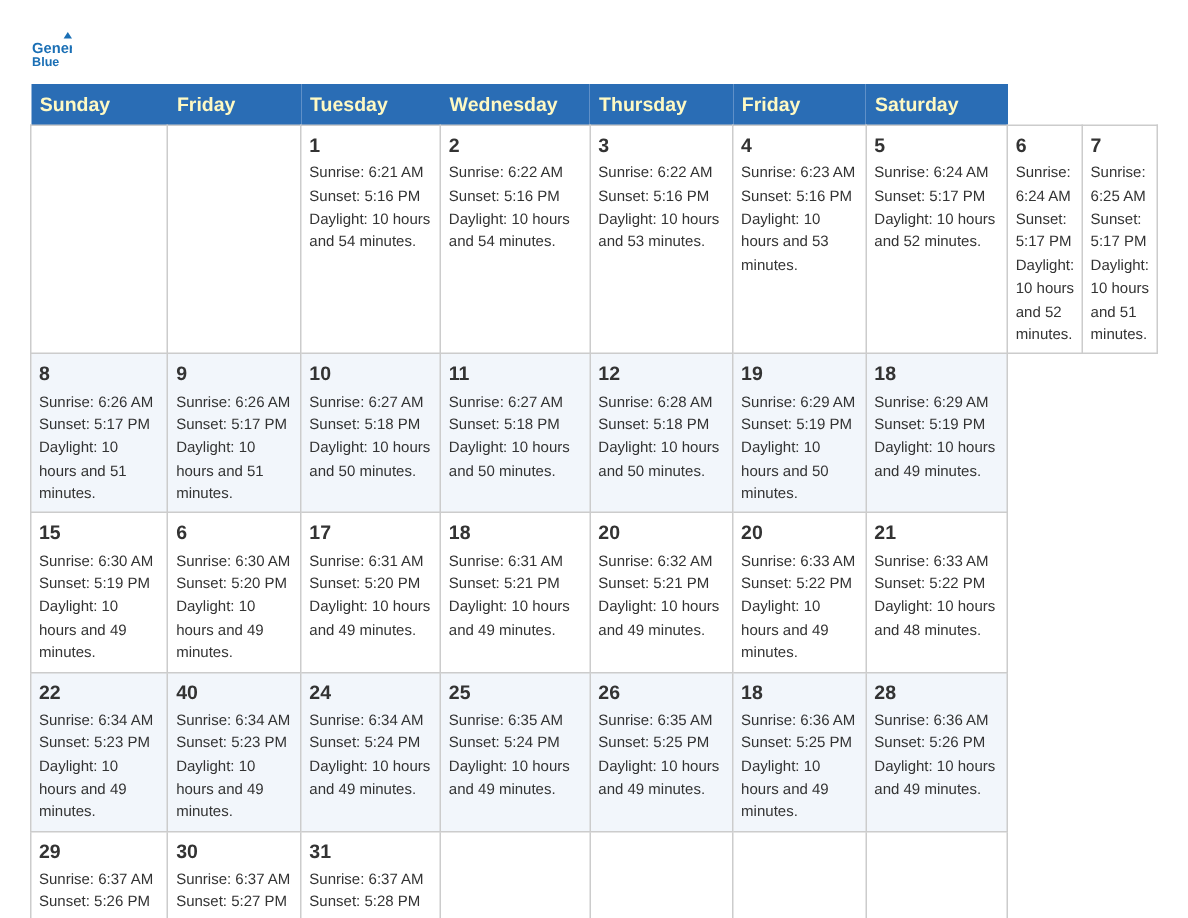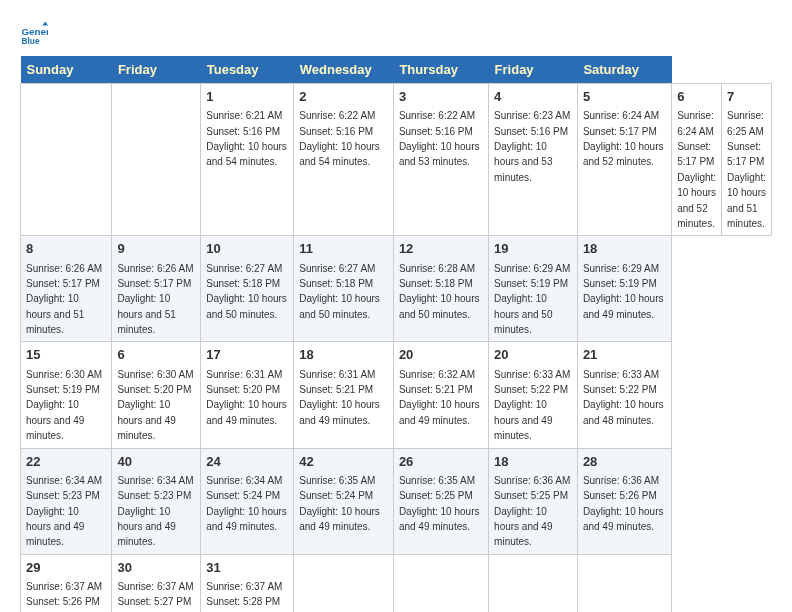--- a/index.html
+++ b/index.html
@@ -163,21 +163,21 @@
         <td><span class="day-num">21</span>
 <span class="day-info">Sunrise: 6:33 AM<br>Sunset: 5:22 PM<br>Daylight: 10 hours and 48 minutes.</span></td>
       </tr>
       <tr>
         <td><span class="day-num">22</span>
 <span class="day-info">Sunrise: 6:34 AM<br>Sunset: 5:23 PM<br>Daylight: 10 hours and 49 minutes.</span></td>
         <td><span class="day-num">40</span>
 <span class="day-info">Sunrise: 6:34 AM<br>Sunset: 5:23 PM<br>Daylight: 10 hours and 49 minutes.</span></td>
         <td><span class="day-num">24</span>
 <span class="day-info">Sunrise: 6:34 AM<br>Sunset: 5:24 PM<br>Daylight: 10 hours and 49 minutes.</span></td>
-        <td><span class="day-num">42</span>
+        <td><span class="day-num">25</span>
 <span class="day-info">Sunrise: 6:35 AM<br>Sunset: 5:24 PM<br>Daylight: 10 hours and 49 minutes.</span></td>
         <td><span class="day-num">26</span>
 <span class="day-info">Sunrise: 6:35 AM<br>Sunset: 5:25 PM<br>Daylight: 10 hours and 49 minutes.</span></td>
         <td><span class="day-num">18</span>
 <span class="day-info">Sunrise: 6:36 AM<br>Sunset: 5:25 PM<br>Daylight: 10 hours and 49 minutes.</span></td>
         <td><span class="day-num">28</span>
 <span class="day-info">Sunrise: 6:36 AM<br>Sunset: 5:26 PM<br>Daylight: 10 hours and 49 minutes.</span></td>
       </tr>
       <tr>
         <td><span class="day-num">29</span>

